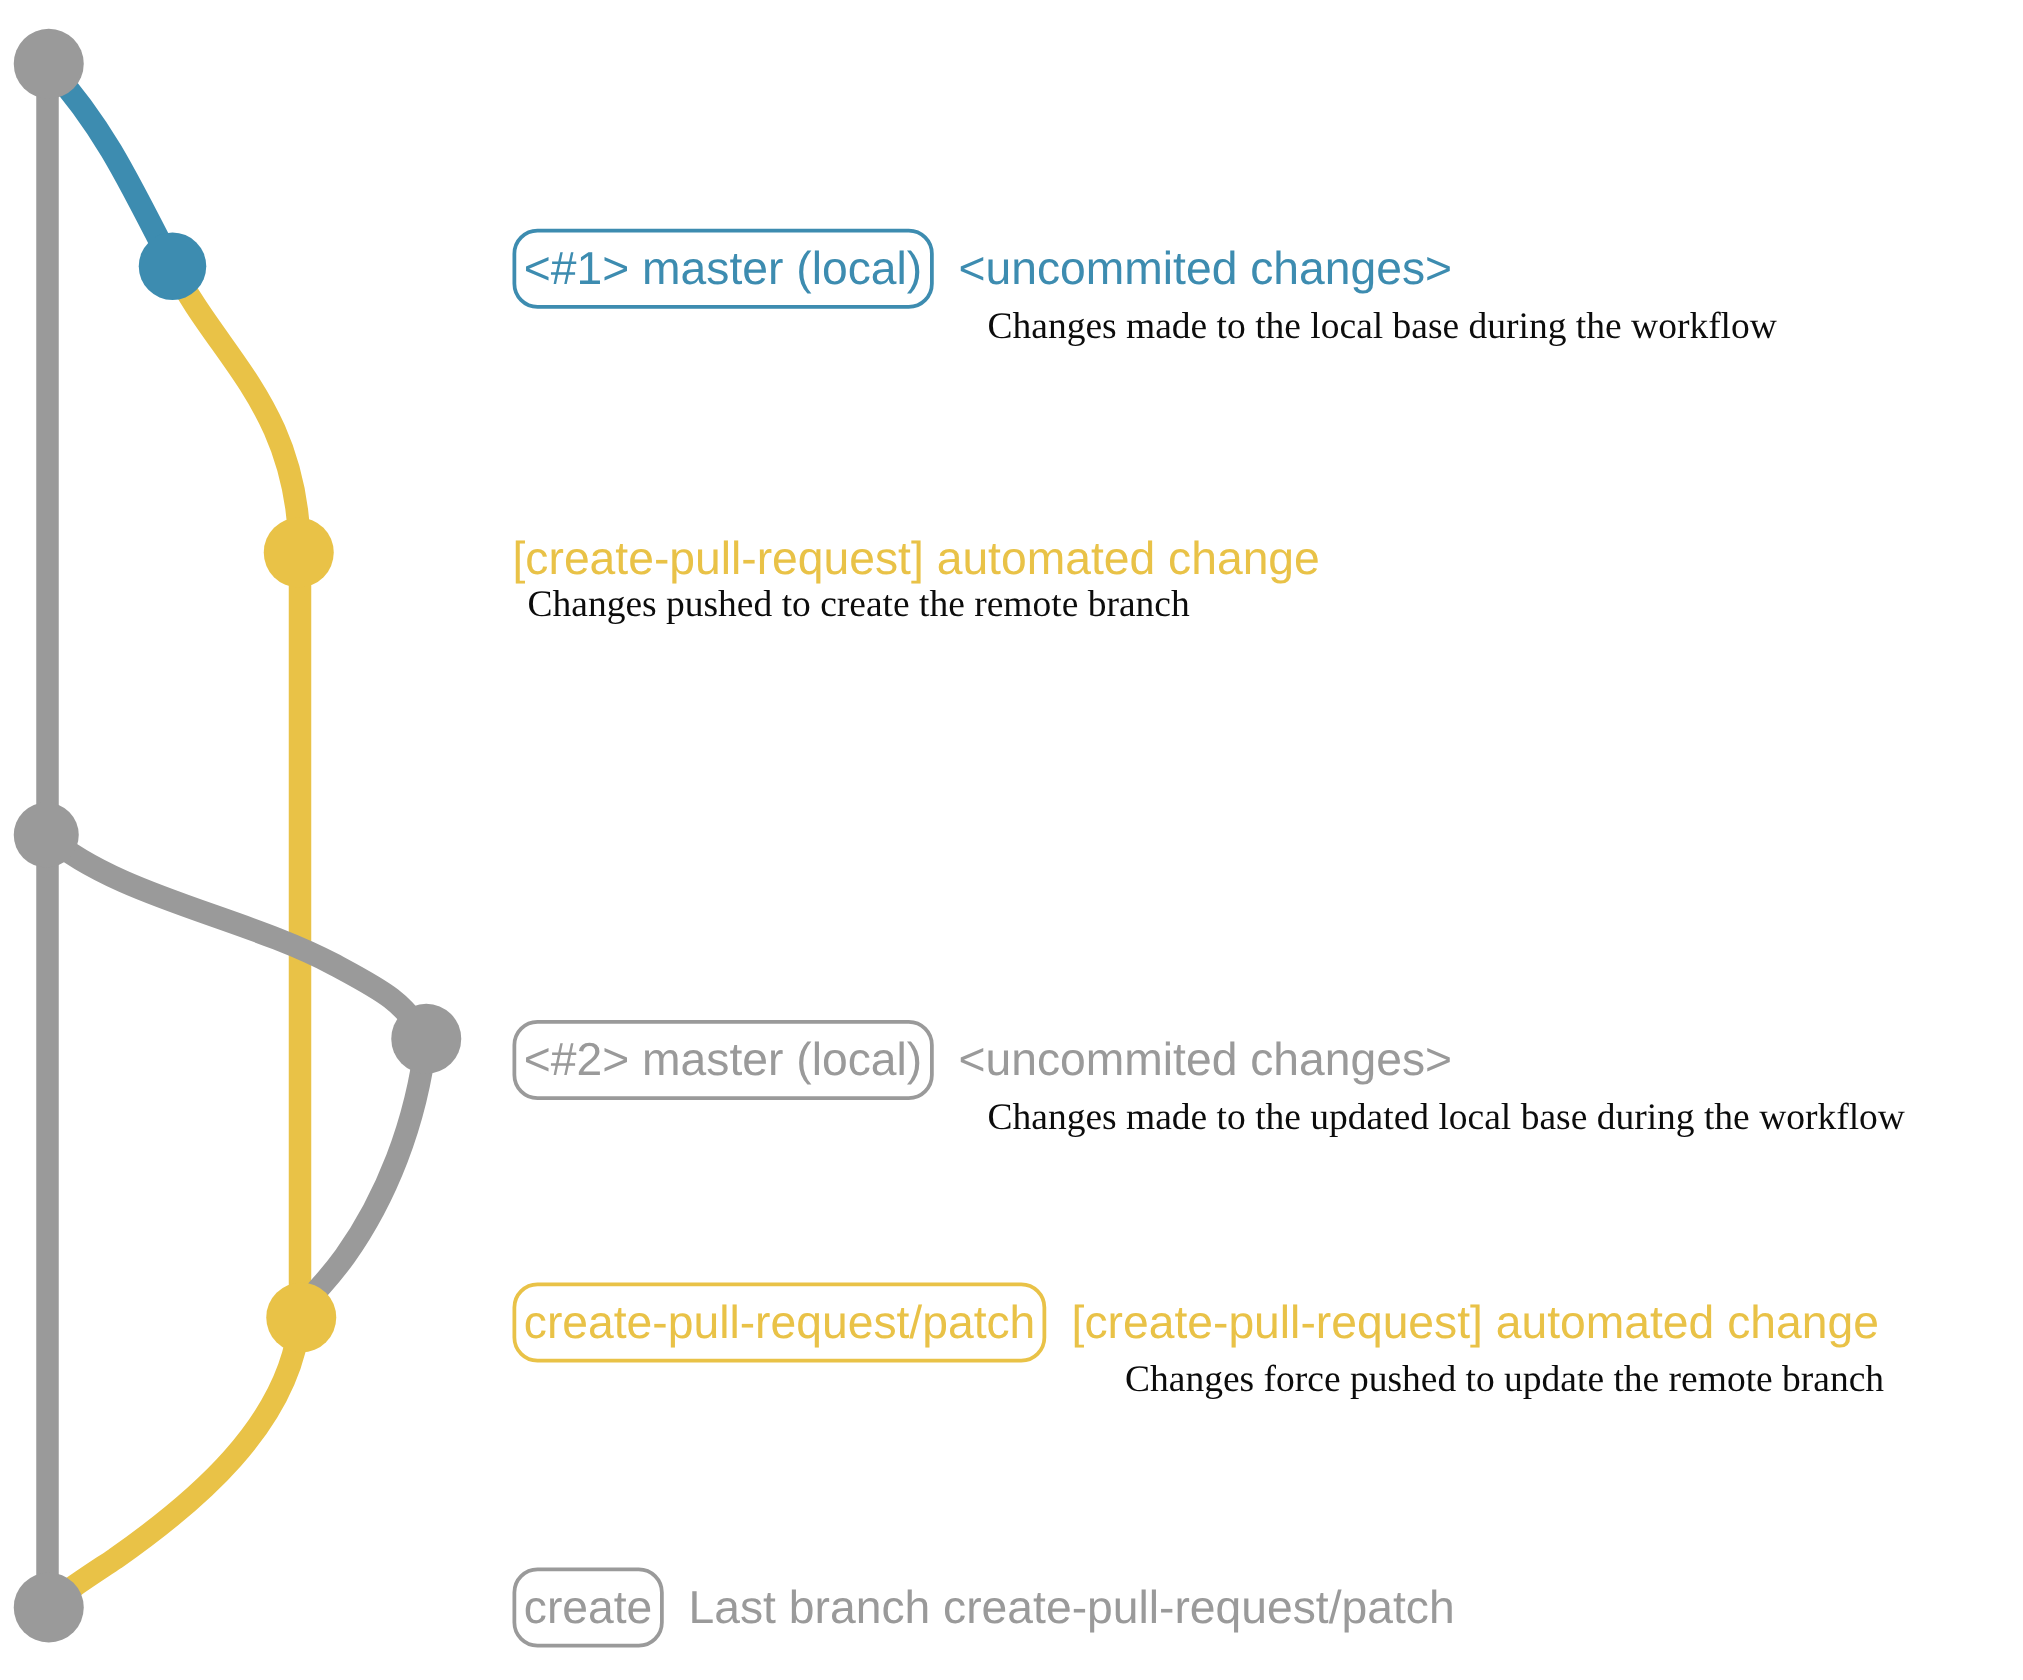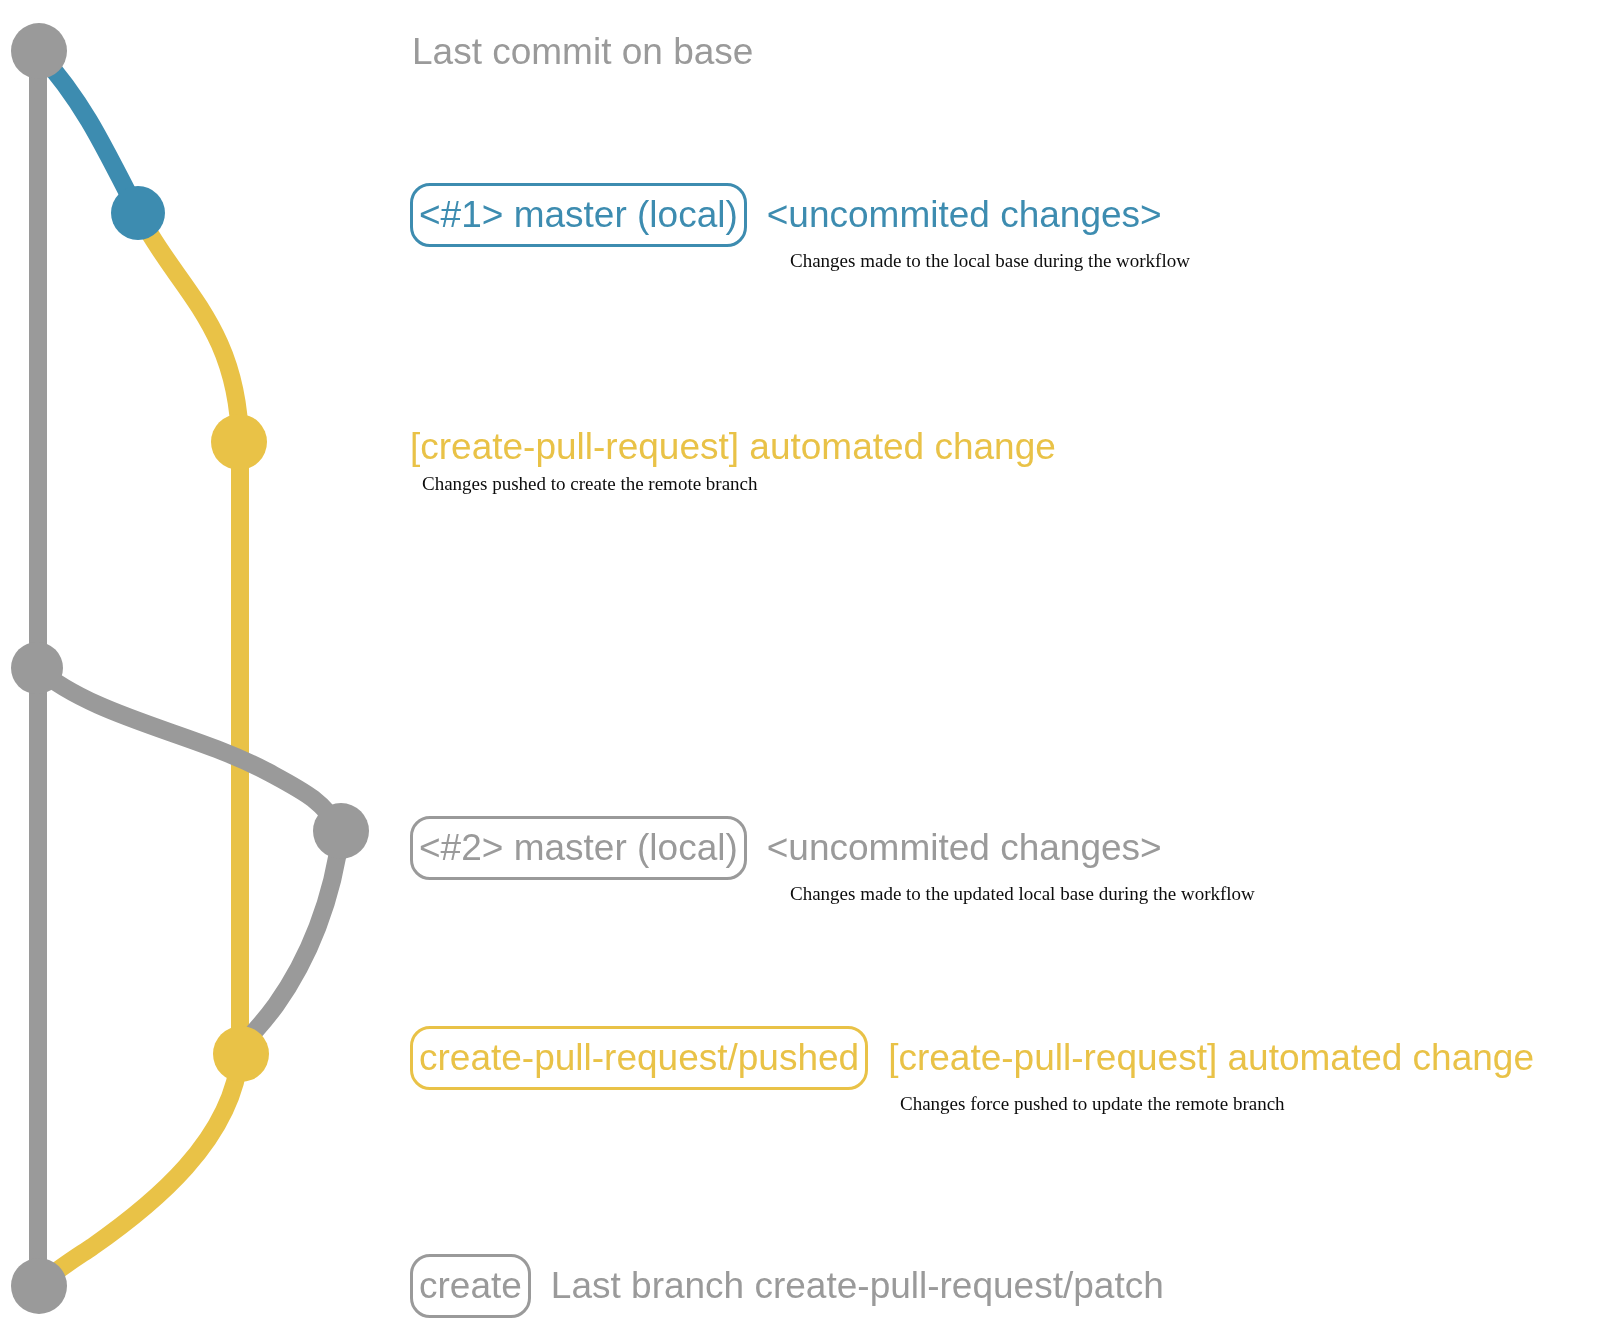--- a/index.html
+++ b/index.html
@@ -17,21 +17,21 @@
   .row{position:absolute;white-space:nowrap;}
   .line1{display:flex;align-items:center;}
   .plain{font-size:37px;line-height:46px;}
   .badge{
     display:inline-flex;align-items:center;justify-content:center;
     height:64px;padding:0 6px;border:3px solid;border-radius:20px;
     font-size:37px;
   }
   .after-label{font-size:37px;margin-left:20px;text-align:center;}
   .desc{
-    font-family:"Liberation Serif",serif;font-size:19px;line-height:40px;
+    font-family:"Liberation Serif",serif;font-size:30px;line-height:40px;
     color:var(--ink);margin-top:-6px;
   }
   .c-gray{color:var(--gray);border-color:var(--gray);}
   .c-blue{color:var(--blue);border-color:var(--blue);}
   .c-yellow{color:var(--yellow);border-color:var(--yellow);}
   
   #row-last-base{left:412px;top:29px;}
   #row-local-1{left:410px;top:183px;}
   #row-remote-1{left:410px;top:424px;}
   #row-new-base{left:412px;top:642px;}
@@ -66,23 +66,20 @@
 
     <circle cx="39" cy="51" r="28" style="fill:var(--gray)"></circle>
     <circle cx="138" cy="213" r="27" style="fill:var(--blue)"></circle>
     <circle cx="239" cy="442" r="28" style="fill:var(--yellow)"></circle>
     <circle cx="37" cy="668" r="26" style="fill:var(--gray)"></circle>
     <circle cx="341" cy="831" r="28" style="fill:var(--gray)"></circle>
     <circle cx="241" cy="1054" r="28" style="fill:var(--yellow)"></circle>
     <circle cx="39" cy="1286" r="28" style="fill:var(--gray)"></circle>
   </svg>
 
-  <div class="row" id="row-last-base">
-    <div class="plain c-gray">Last commit on base</div>
-  </div>
 
   <div class="row" id="row-local-1">
     <div class="line1">
       <span class="badge c-blue">&lt;#1&gt; master (local)</span>
       <span class="after-label c-blue">&lt;uncommited changes&gt;</span>
     </div>
     <div class="desc">Changes made to the local base during the workflow</div>
   </div>
 
   <div class="row" id="row-remote-1">
@@ -94,21 +91,21 @@
   <div class="row" id="row-local-2">
     <div class="line1">
       <span class="badge c-gray">&lt;#2&gt; master (local)</span>
       <span class="after-label c-gray">&lt;uncommited changes&gt;</span>
     </div>
     <div class="desc">Changes made to the updated local base during the workflow</div>
   </div>
 
   <div class="row" id="row-remote-2">
     <div class="line1">
-      <span class="badge c-yellow">create-pull-request/pushed</span>
+      <span class="badge c-yellow">create-pull-request/patch</span>
       <span class="after-label c-yellow">[create-pull-request] automated change</span>
     </div>
     <div class="desc">Changes force pushed to update the remote branch</div>
   </div>
 
   <div class="row" id="row-merge">
     <div class="line1">
       <span class="badge c-gray">create</span>
       <span class="after-label c-gray">Last branch create-pull-request/patch</span>
     </div>

